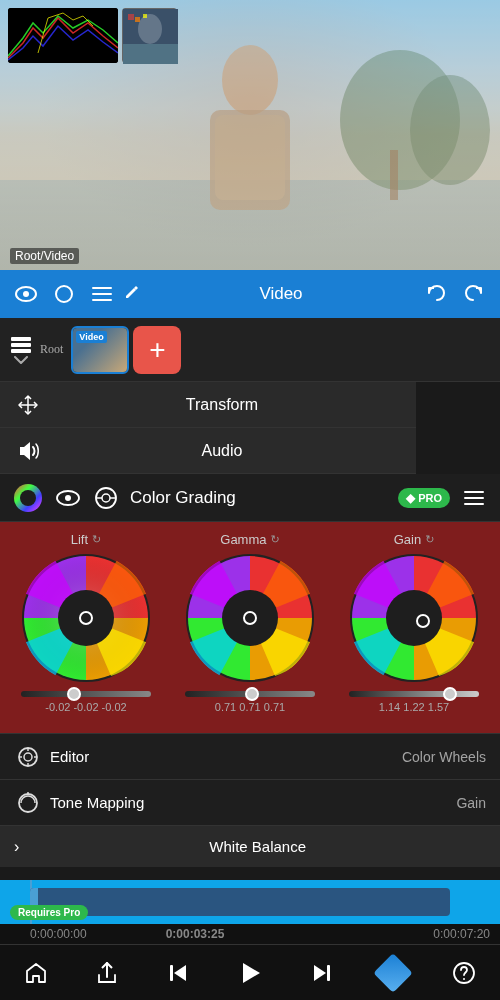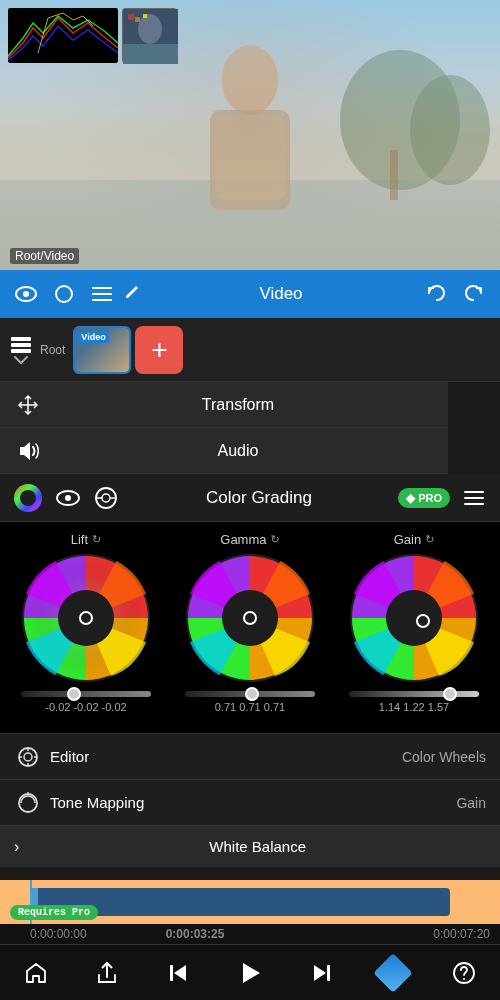--- a/index.html
+++ b/index.html
@@ -109,20 +109,21 @@
       flex-direction: column;
       align-items: center;
       gap: 2px;
     }
     .track-label {
       display: flex;
       flex-direction: column;
       align-items: center;
       font-size: 12px;
       color: #aaa;
+      font-family: Liberation Serif, serif;
     }
     .track-clips {
       display: flex;
       gap: 4px;
       align-items: center;
       flex: 1;
     }
     .clip-item {
       width: 58px;
       height: 48px;
@@ -158,21 +159,21 @@
       display: flex;
       align-items: center;
       justify-content: center;
       font-size: 28px;
       color: #fff;
       cursor: pointer;
     }
 
     
     .prop-row {
-      width: 448px;
+      width: 416px;
       height: 46px;
       background: #2a2a2a;
       display: flex;
       align-items: center;
       padding: 0 14px;
       border-bottom: 1px solid #333;
     }
     .prop-icon {
       width: 28px;
       height: 28px;
@@ -193,42 +194,42 @@
       height: 48px;
       background: #1e1e1e;
       display: flex;
       align-items: center;
       padding: 0 12px;
       gap: 10px;
       border-bottom: 1px solid #333;
     }
     .cg-title {
       flex: 1;
-      text-align: center;
+      text-align: left;
       font-size: 17px;
       color: #fff;
       font-weight: 500;
     }
     .pro-badge {
       background: #2db84b;
       color: #fff;
       font-size: 11px;
       font-weight: bold;
       padding: 3px 8px;
       border-radius: 10px;
       display: flex;
       align-items: center;
       gap: 3px;
     }
     .diamond-icon { font-size: 12px; }
 
     
     .wheels-container {
       width: 500px;
-      background: #000000;
+      background: #7f1d1d;
       padding: 10px 4px 12px 4px;
     }
     .wheels-row {
       display: flex;
       justify-content: space-around;
       align-items: flex-start;
       margin-bottom: 8px;
     }
     .wheel-item {
       display: flex;
@@ -337,26 +338,25 @@
     
     .timeline-section {
       width: 500px;
       background: #111;
       position: absolute;
       bottom: 56px;
       left: 0;
     }
     .timeline-track {
       height: 44px;
-      background: #fdba74;
+      background: #0ea5e9;
       display: flex;
       align-items: center;
       position: relative;
       overflow: hidden;
-      font-family: Liberation Mono, monospace;
     }
     .requires-pro-badge {
       background: #2db84b;
       color: #fff;
       font-size: 10px;
       font-weight: bold;
       padding: 2px 8px;
       border-radius: 10px;
       position: absolute;
       left: 10px;

